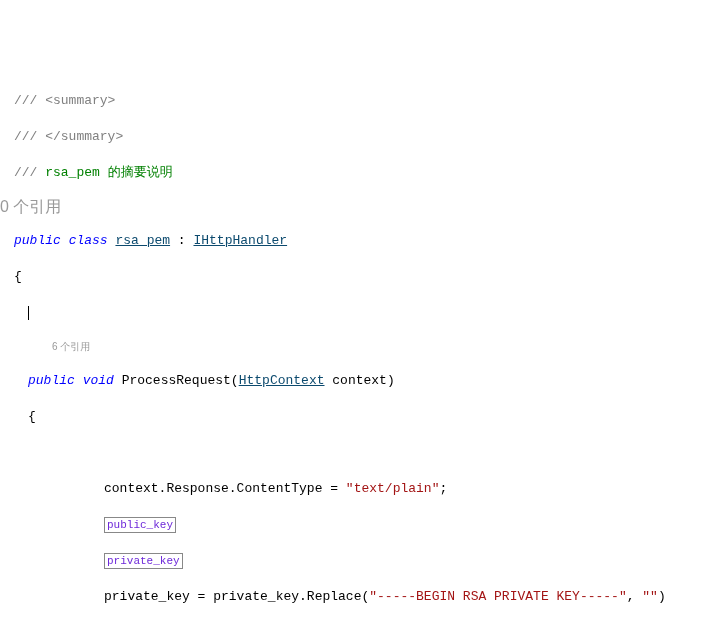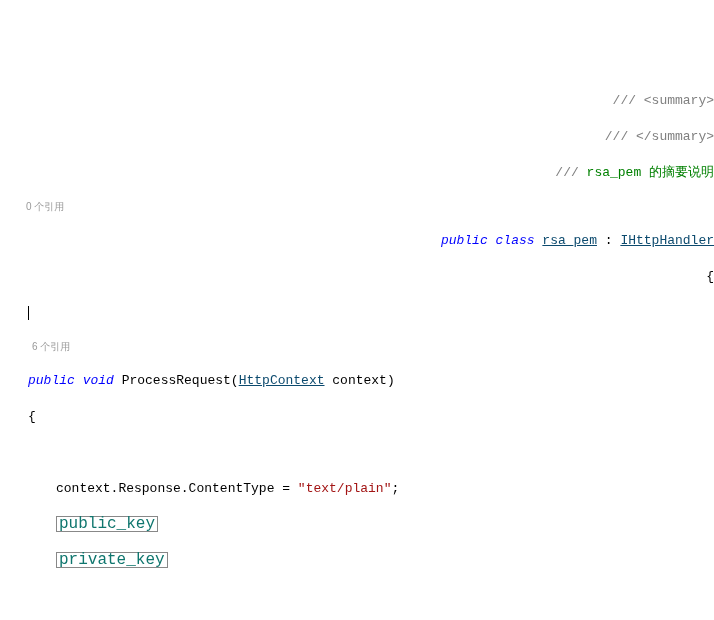--- a/index.html
+++ b/index.html
@@ -14,26 +14,26 @@
   }
   .editor {
     padding: 2px 0;
   }
   .line { display:block; }
   .grey-comment { color:#808080; }
   .green-comment { color:#008000; }
   .keyword { color:#0000ff;font-style:italic; }
   .type { color:#0c4a6e;text-decoration:underline; }
   .string { color:#a31515; }
-  .codelens { color:#999; font-size:10px; line-height:14px; display:block; padding-left:26px; font-family: "Segoe UI", Arial, sans-serif;}
-  .codelens2 { color:#999; font-size:10px; line-height:14px; display:block; padding-left:32px; font-family: "Segoe UI", Arial, sans-serif;}
-  .box { display:inline-block; border:1px solid #888; color:#0f766e; padding:0 2px; line-height:14px; font-size:16px;}
-  .indent1 { padding-left:14px;text-align:right; }
+  .codelens { color:#999; font-size:16px; line-height:14px; display:block; font-family: "Segoe UI", Arial, sans-serif;}
+  .codelens2 { color:#999; font-size:10px; line-height:14px; display:block; padding-left:52px; font-family: "Segoe UI", Arial, sans-serif;}
+  .box { display:inline-block; border:1px solid #888; color:#6d28d9; padding:0 2px; line-height:14px; font-size:11px;}
+  .indent1 { padding-left:14px; }
   .indent2 { padding-left:28px; }
-  .indent3 { padding-left:56px; }
+  .indent3 { padding-left:104px; }
   .cursor { display:inline-block; width:1px; height:14px; background:#000; vertical-align:middle;}
 </style>
 </head>
 <body>
 
 
 
 <div class="editor">
 <span class="line indent1"><span class="grey-comment">/// &lt;summary&gt;</span></span>
 <span class="line indent1"><span class="grey-comment">/// &lt;/summary&gt;</span></span>
@@ -42,20 +42,21 @@
 <span class="line indent1"><span class="keyword">public</span> <span class="keyword">class</span> <span class="type">rsa_pem</span><span> : </span><span class="type">IHttpHandler</span></span>
 <span class="line indent1">{</span>
 <span class="line indent2"><span class="cursor"></span></span>
 <span class="codelens2">6 个引用</span>
 <span class="line indent2"><span class="keyword">public</span> <span class="keyword">void</span><span> ProcessRequest(</span><span class="type">HttpContext</span><span> context)</span></span>
 <span class="line indent2">{</span>
 <span class="line indent3"> </span>
 <span class="line indent3"><span>context.Response.ContentType = </span><span class="string">"text/plain"</span><span>;</span></span>
 <span class="line indent3"><span class="box">public_key</span></span>
 <span class="line indent3"><span class="box">private_key</span></span>
+<span class="line indent3"><span>private_key = private_key.Replace(</span><span class="string">"-----BEGIN RSA PRIVATE KEY-----"</span><span>, </span><span class="string">""</span><span>)</span></span>
 
 
 
 
 
 
 
 
 
 

